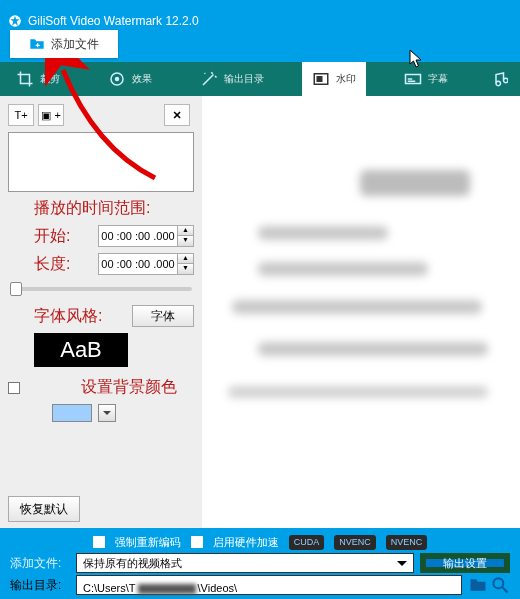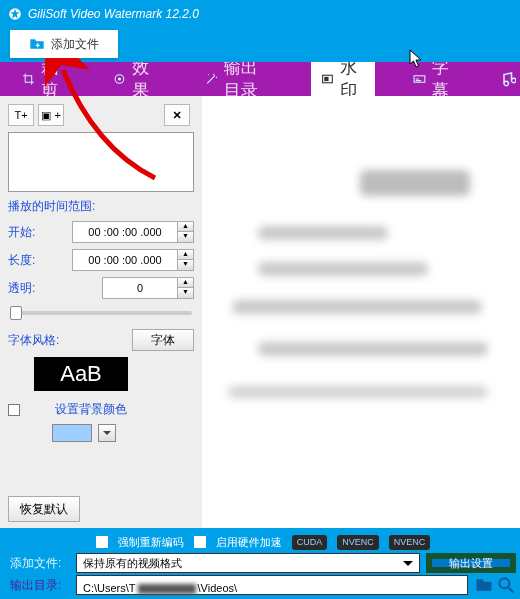--- a/index.html
+++ b/index.html
@@ -1,66 +1,66 @@
 <!DOCTYPE html>
 <html><head>
 <meta charset="utf-8">
 <style>
   * { box-sizing: border-box; margin: 0; padding: 0; font-family: "Microsoft YaHei", Arial, sans-serif; }
   body { width: 520px; height: 599px; background: #fff; overflow: hidden; position: relative; }
 
-  .titlebar { height: 28px; background: #00a0e9; display: flex; align-items: center; padding: 0 8px; color: #fff; font-size: 12px; font-style: italic; }
+  .titlebar { height: 28px; background: #00a0e9; display: flex; align-items: flex-end; padding: 0 8px; color: #fff; font-size: 12px; }
   .titlebar .logo { width: 14px; height: 14px; margin-right: 6px; }
 
   .toolbar { height: 34px; background: #00a0e9; position: relative; }
   .addfile {
     position: absolute; left: 10px; top: 2px; width: 108px; height: 28px;
     background: #fff; display: flex; align-items: center; justify-content: center;
     font-size: 12px; color: #333; border: 1px solid #fff; box-shadow: 0 1px 3px rgba(0,0,0,.2);
   }
   .addfile .ic { width: 16px; height: 14px; margin-right: 6px; }
   .cursor { position: absolute; top: 49px; left: 409px; pointer-events: none; }
 
-  .tabs { height: 34px; background: #a21caf; display: flex; align-items: center; padding-left: 12px; gap: 28px; font-size: 17px; color: rgba(255,255,255,.85); }
+  .tabs { height: 34px; background: #0f766e; display: flex; align-items: center; padding-left: 6px; gap: 28px; font-size: 10px; color: rgba(255,255,255,.85); }
   .tab { display: flex; align-items: center; gap: 6px; height: 34px; padding: 0 10px; }
   .tab.active { background: #fff; color: #333; }
   .tab svg { width: 18px; height: 18px; }
 
   .main { display: flex; height: 432px; }
   .left { width: 202px; background: #eeeeee; padding: 8px 8px 6px 8px; display: flex; flex-direction: column; gap: 6px; }
   .right { flex: 1; background: #fff; position: relative; overflow: hidden; }
 
   .row-icons { display: flex; align-items: center; }
   .ibtn { width: 26px; height: 22px; border: 1px solid #b8b8b8; background: #fdfdfd; display: flex; align-items: center; justify-content: center; font-size: 11px; margin-right: 4px; cursor: pointer; }
   .ibtn.small { font-weight: bold; }
   .spacer { flex: 1; }
   .textarea { width: 100%; height: 60px; border: 1px solid #999; background: #fff; resize: none; }
 
-  .lbl { font-size: 12px; color: #1d4ed8; }
+  .lbl { font-size: 16px; color: #b91c1c; margin-left: 26px; }
   .row { display: flex; align-items: center; gap: 6px; }
   .row .lbl { width: 58px; }
   .timebox { flex: 1; height: 22px; border: 1px solid #aaa; background: #fff; font-size: 11px; text-align: center; line-height: 20px; display: flex; }
   .timebox span { flex: 1; }
   .spin { width: 16px; display: flex; flex-direction: column; border-left: 1px solid #aaa; }
   .spin div { height: 10px; border-bottom: 1px solid #aaa; font-size: 7px; text-align: center; line-height: 8px; background: linear-gradient(#fff,#ddd); }
   .spin div:last-child { border-bottom: none; }
   .slider-track { height: 4px; background: #ccc; border-radius: 2px; position: relative; margin: 6px 2px 2px 2px; }
   .slider-thumb { width: 12px; height: 14px; background: #fff; border: 1px solid #888; border-radius: 2px; position: absolute; top: -5px; left: 0; }
 
   .fontbtn { width: 62px; height: 22px; border: 1px solid #aaa; background: linear-gradient(#fff,#e6e6e6); font-size: 12px; display: flex; align-items: center; justify-content: center; cursor: pointer; }
   .preview { width: 94px; height: 34px; background: #000; color: #fff; display: flex; align-items: center; justify-content: center; font-size: 22px; margin-left: 26px; font-family: Arial, sans-serif; }
   .chk { width: 12px; height: 12px; border: 1px solid #777; background: #fff; display: inline-block; }
   .swatch { width: 40px; height: 18px; background: #9fcfff; border: 1px solid #888; }
   .drop { width: 18px; height: 18px; border: 1px solid #888; background: linear-gradient(#fff,#ddd); position: relative; }
   .drop:after { content: ""; position: absolute; left: 4px; top: 6px; border: 4px solid transparent; border-top-color: #444; }
   .restore { width: 72px; height: 26px; border: 1px solid #aaa; background: linear-gradient(#fff,#e6e6e6); font-size: 12px; display: flex; align-items: center; justify-content: center; margin-top: auto; cursor: pointer; }
 
   .blurtxt { position: absolute; color: #bcbcbc; filter: blur(4px); border-radius: 6px; }
 
-  .footer { height: 71px; background: #00a0e9; padding: 4px 4px 0 10px; font-size: 12px; color: #fff; }
+  .footer { height: 71px; background: #00a0e9; padding: 4px 10px 0 10px; font-size: 12px; color: #fff; }
   .frow { display: flex; align-items: center; height: 22px; gap: 6px; }
   .frow1 { justify-content: center; gap: 10px; font-size: 11px; height: 20px; }
   .badge { background: #2a2a2a; color: #9cf; border-radius: 3px; padding: 0 5px; height: 15px; display: inline-flex; align-items: center; font-size: 9px; }
   .finput { background: #fff; color: #000; height: 20px; border: 1px solid #333; padding: 0 6px; display: flex; align-items: center; font-size: 11px; }
   .fbtn { height: 20px; background: #0078c8; border: 6px solid #14532d; color: #eaf6ff; display: flex; align-items: center; justify-content: center; font-size: 11px; cursor: pointer; }
 
   .arrow-svg { position: absolute; left: 45px; top: 58px; pointer-events: none; z-index: 50; }
 </style>
 </head>
 <body>
@@ -164,30 +164,20 @@
       <div class="lbl">长度:</div>
       <div class="timebox">
         <span>00 :00 :00 .000</span>
         <div class="spin">
             <div>▲</div>
             <div>▼</div>
           </div>
       </div>
     </div>
 
-    <div class="row">
-      <div class="lbl">透明:</div>
-      <div class="timebox" style="flex:0 0 92px;margin-left:auto;">
-        <span>0</span>
-        <div class="spin">
-            <div>▲</div>
-            <div>▼</div>
-          </div>
-      </div>
-    </div>
     <div class="slider-track">
       <div class="slider-thumb"></div>
     </div>
 
     <div class="row" style="margin-top:6px;">
       <div class="lbl" style="width:auto;">字体风格:</div>
       <div style="flex:1"></div>
       <div class="fontbtn">字体</div>
     </div>
     <div class="preview">AaB</div>
@@ -228,21 +218,21 @@
   <div class="frow">
     <span style="width:60px;color:#dff3ff;">添加文件:</span>
     <div class="finput" style="flex:1;">
       <span style="flex:1;">保持原有的视频格式</span>
       <span style="border:5px solid transparent;border-top-color:#000;margin-top:5px;"></span>
     </div>
     <div class="fbtn" style="width:90px;">输出设置</div>
   </div>
 
   <div class="frow">
-    <span style="width:60px;color:#4c1d95;">输出目录:</span>
+    <span style="width:60px;color:#000000;">输出目录:</span>
     <div class="finput" style="flex:1;align-items:flex-end;">
       <span>C:\Users\T</span>
       <span style="width:58px;height:10px;background:#555;filter:blur(2px);margin:0 2px;"></span>
       <span>\Videos\</span>
     </div>
     <div style="display:flex;gap:2px;">
       <svg width="20" height="20" viewBox="0 0 24 24">
           <path fill="#0a5c9e" d="M3 5h7l2 3h9v11H3z"></path>
         </svg>
       <svg width="20" height="20" viewBox="0 0 24 24">

